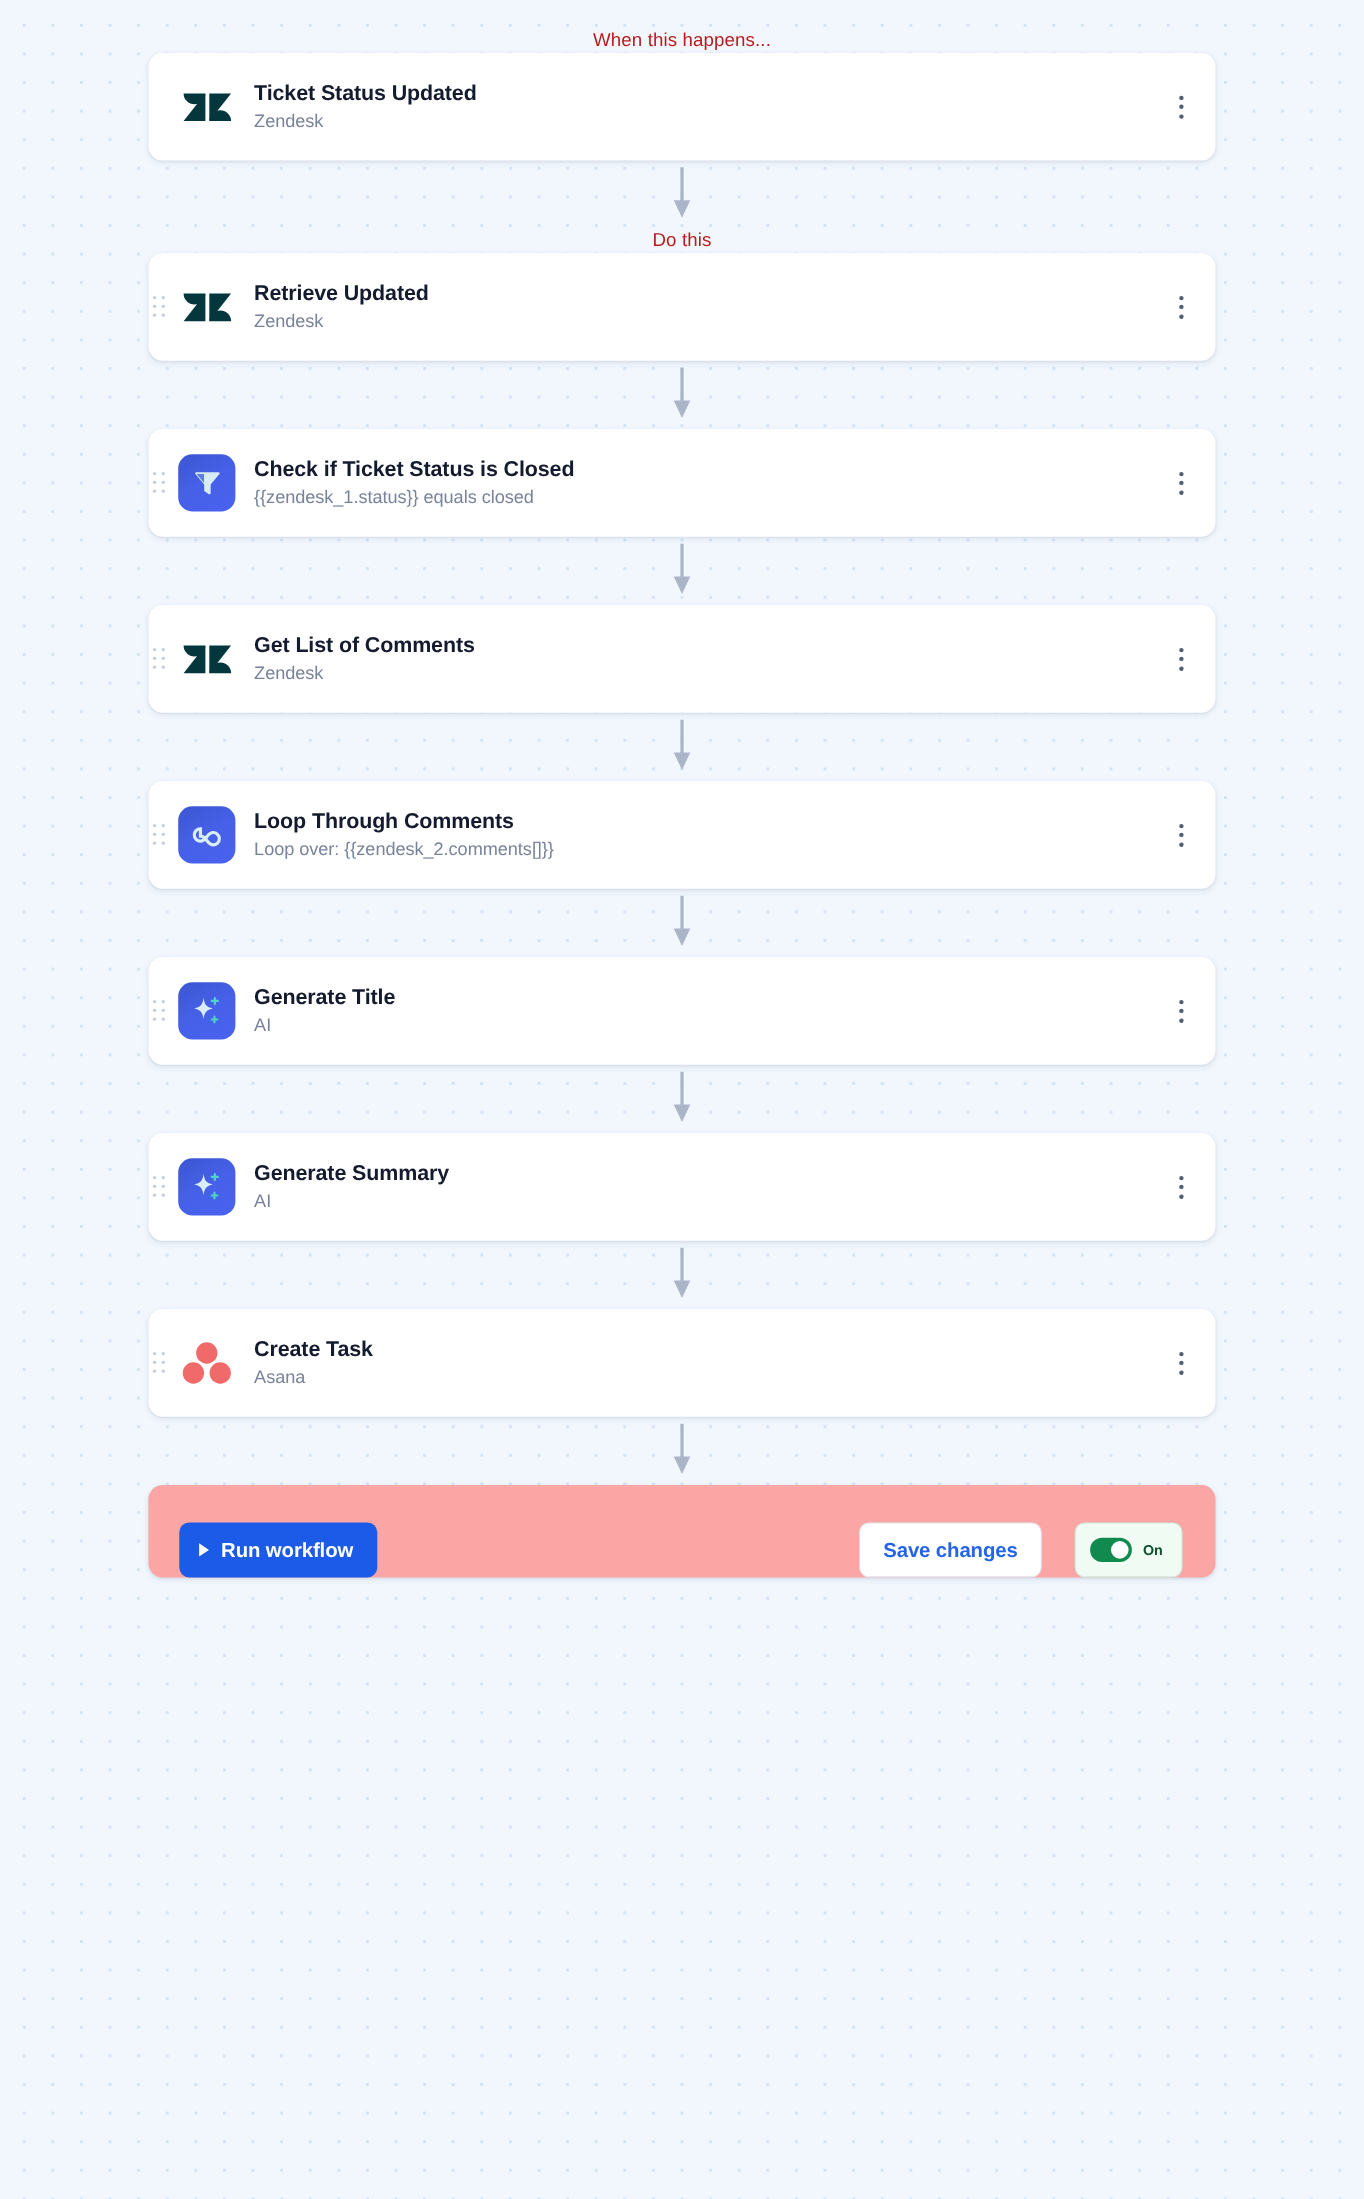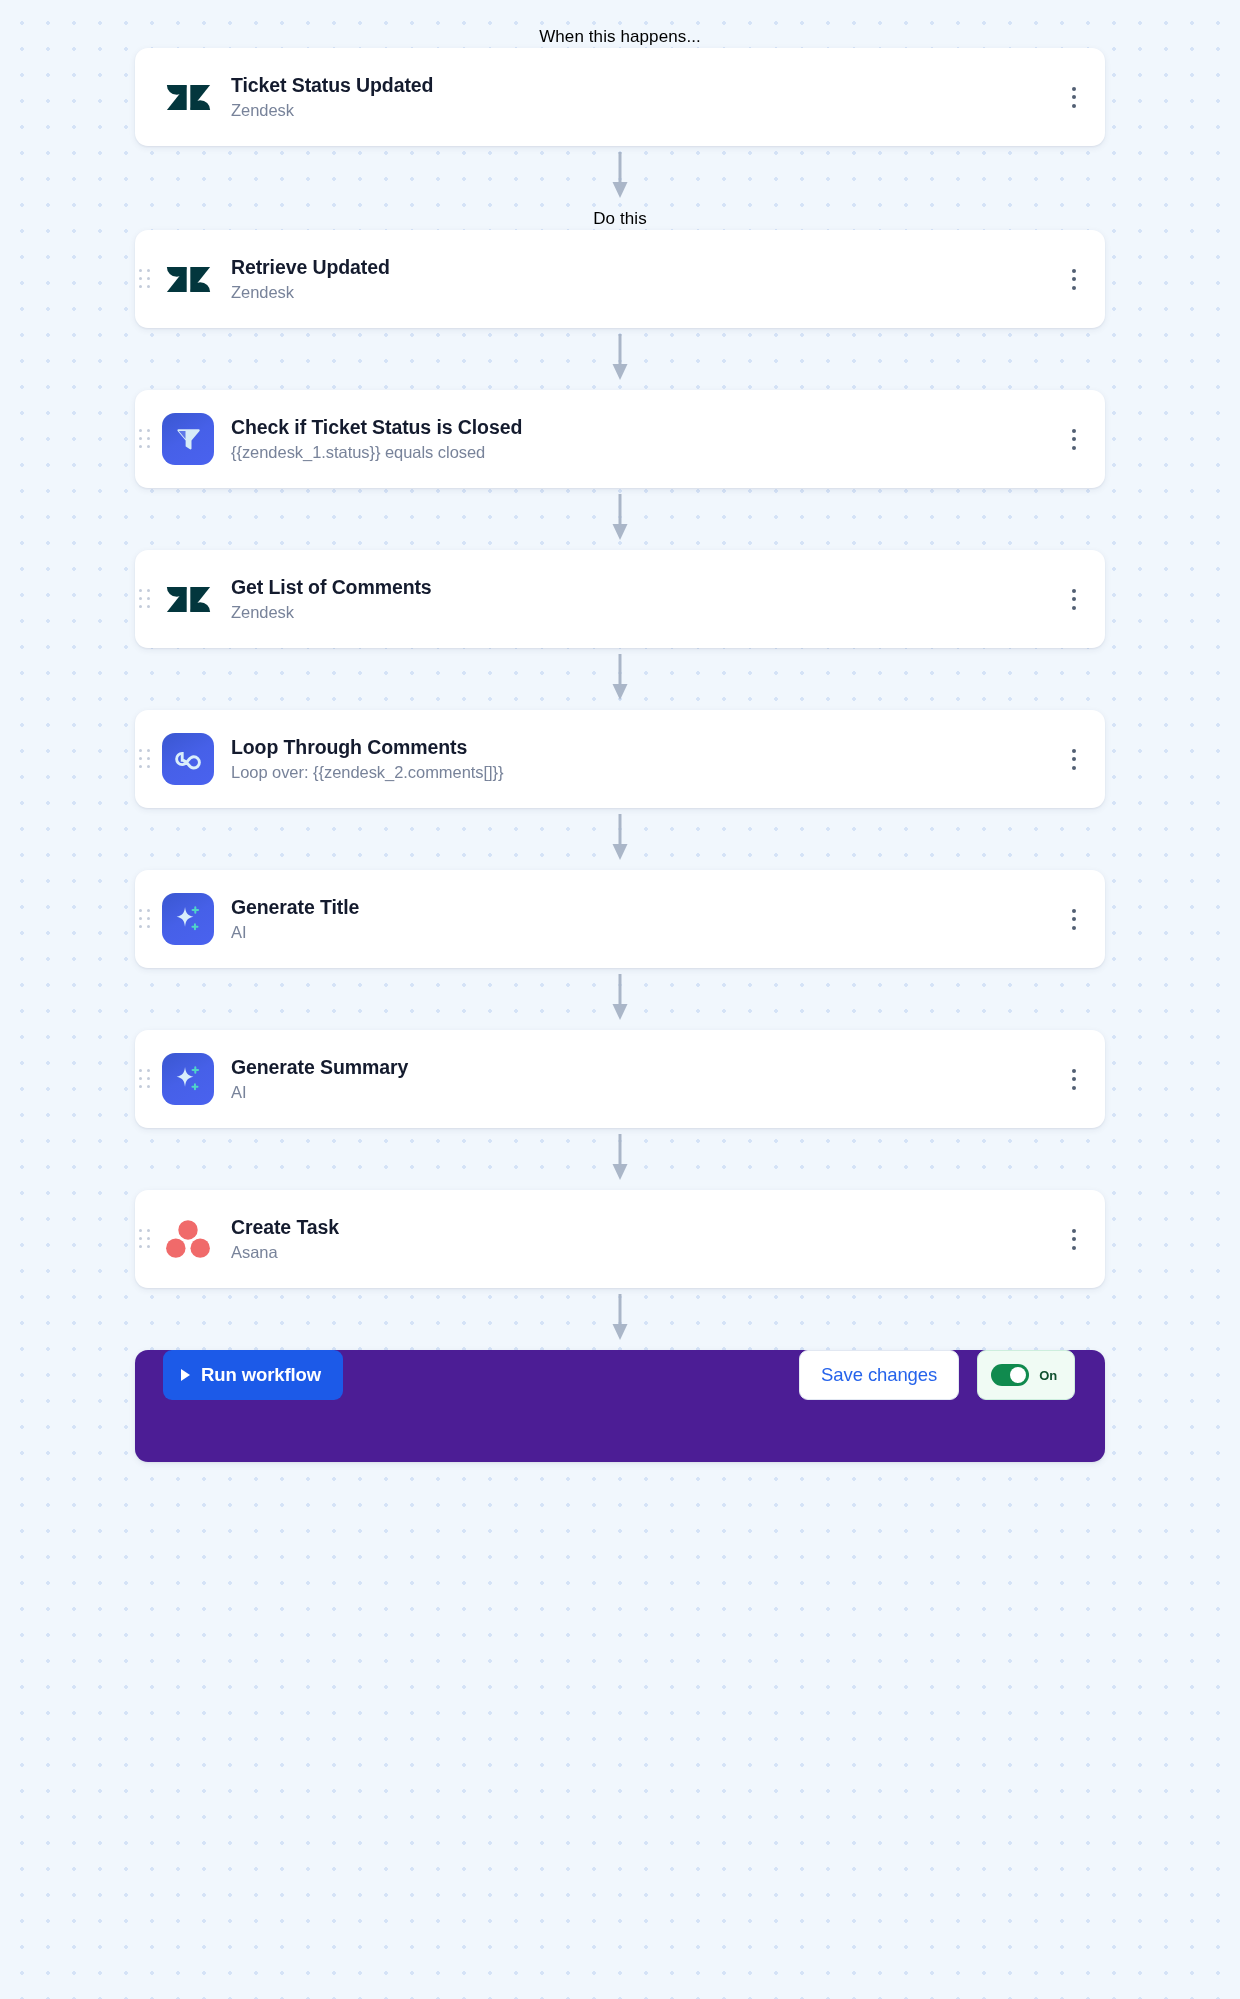--- a/index.html
+++ b/index.html
@@ -23,21 +23,21 @@
     width: 1240px;
     height: 1999px;
     position: relative;
     padding-top: 26px;
   }
 
   
   .section-label {
     text-align: center;
     font-size: 17px;
-    color: #000000;
+    color: #b91c1c;
     letter-spacing: .1px;
     height: 22px;
     line-height: 22px;
   }
 
   
   .card-wrap {
     width: 970px;
     margin: 0 auto;
     position: relative;
@@ -137,25 +137,25 @@
   .app-ico {
     width: 52px; height: 52px;
     border-radius: 13px;
     background: linear-gradient(150deg, #3a57d0 0%, #4660e8 48%, #4a62ef 100%);
     display: flex; align-items: center; justify-content: center;
   }
   .asana-ico { width: 46px; height: 40px; display:block; }
 
   
   .action-bar {
-    background: #4c1d95;
+    background: #fca5a5;
     border-radius: 13px;
-    height: 112px;
+    height: 84px;
     display: flex;
-    align-items: flex-start;
+    align-items: flex-end;
     padding: 0 30px 0 28px;
     box-shadow: 0 1px 2px rgba(24,44,78,.07),
                 0 2px 7px rgba(24,44,78,.07);
   }
 
   .btn-run {
     background: #1c5ae8;
     color: #fff;
     border: none;
     border-radius: 9px;
@@ -181,25 +181,25 @@
   .spacer { flex: 1 1 auto; }
 
   .btn-save {
     background: #fff;
     color: #2563eb;
     border: 1.4px solid #e2e8f2;
     border-radius: 9px;
     height: 50px;
     padding: 0 21px;
     font-size: 18.5px;
-    font-weight: normal;
+    font-weight: bold;
     font-family: inherit;
     cursor: pointer;
     letter-spacing: -.1px;
-    margin-right: 18px;
+    margin-right: 30px;
   }
 
   .toggle-box {
     background: #f0fbf4;
     border: 1.4px solid #cdeedd;
     border-radius: 9px;
     height: 50px;
     padding: 0 17px 0 13px;
     display: inline-flex;
     align-items: center;

